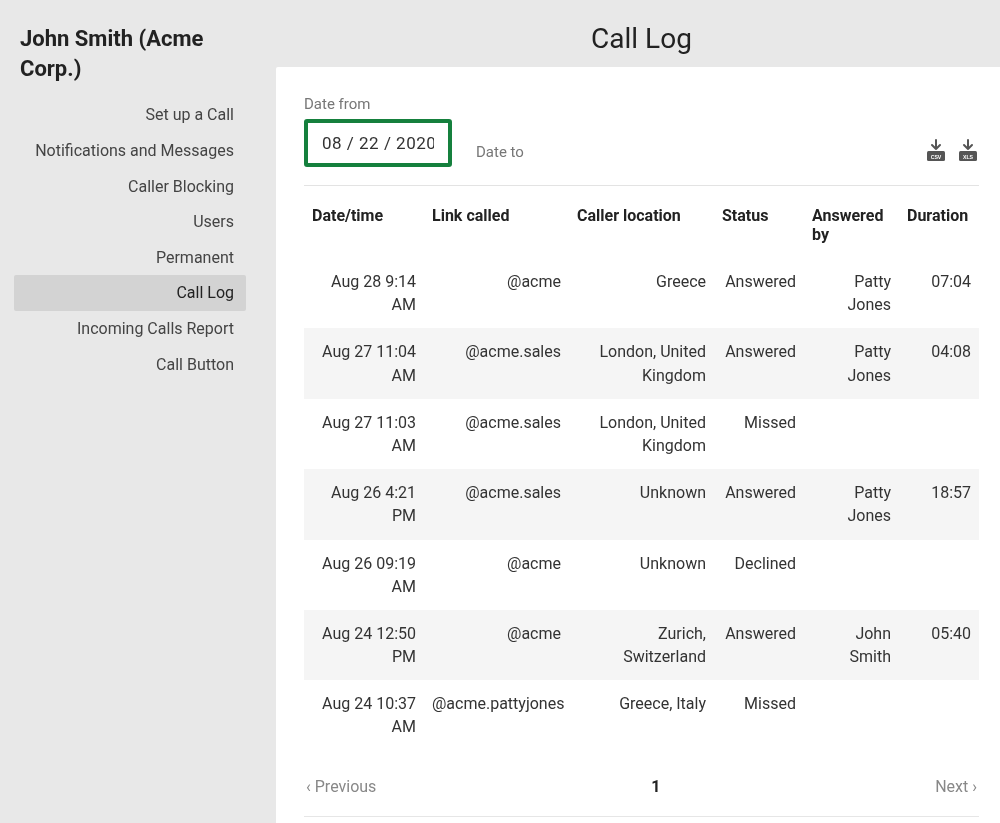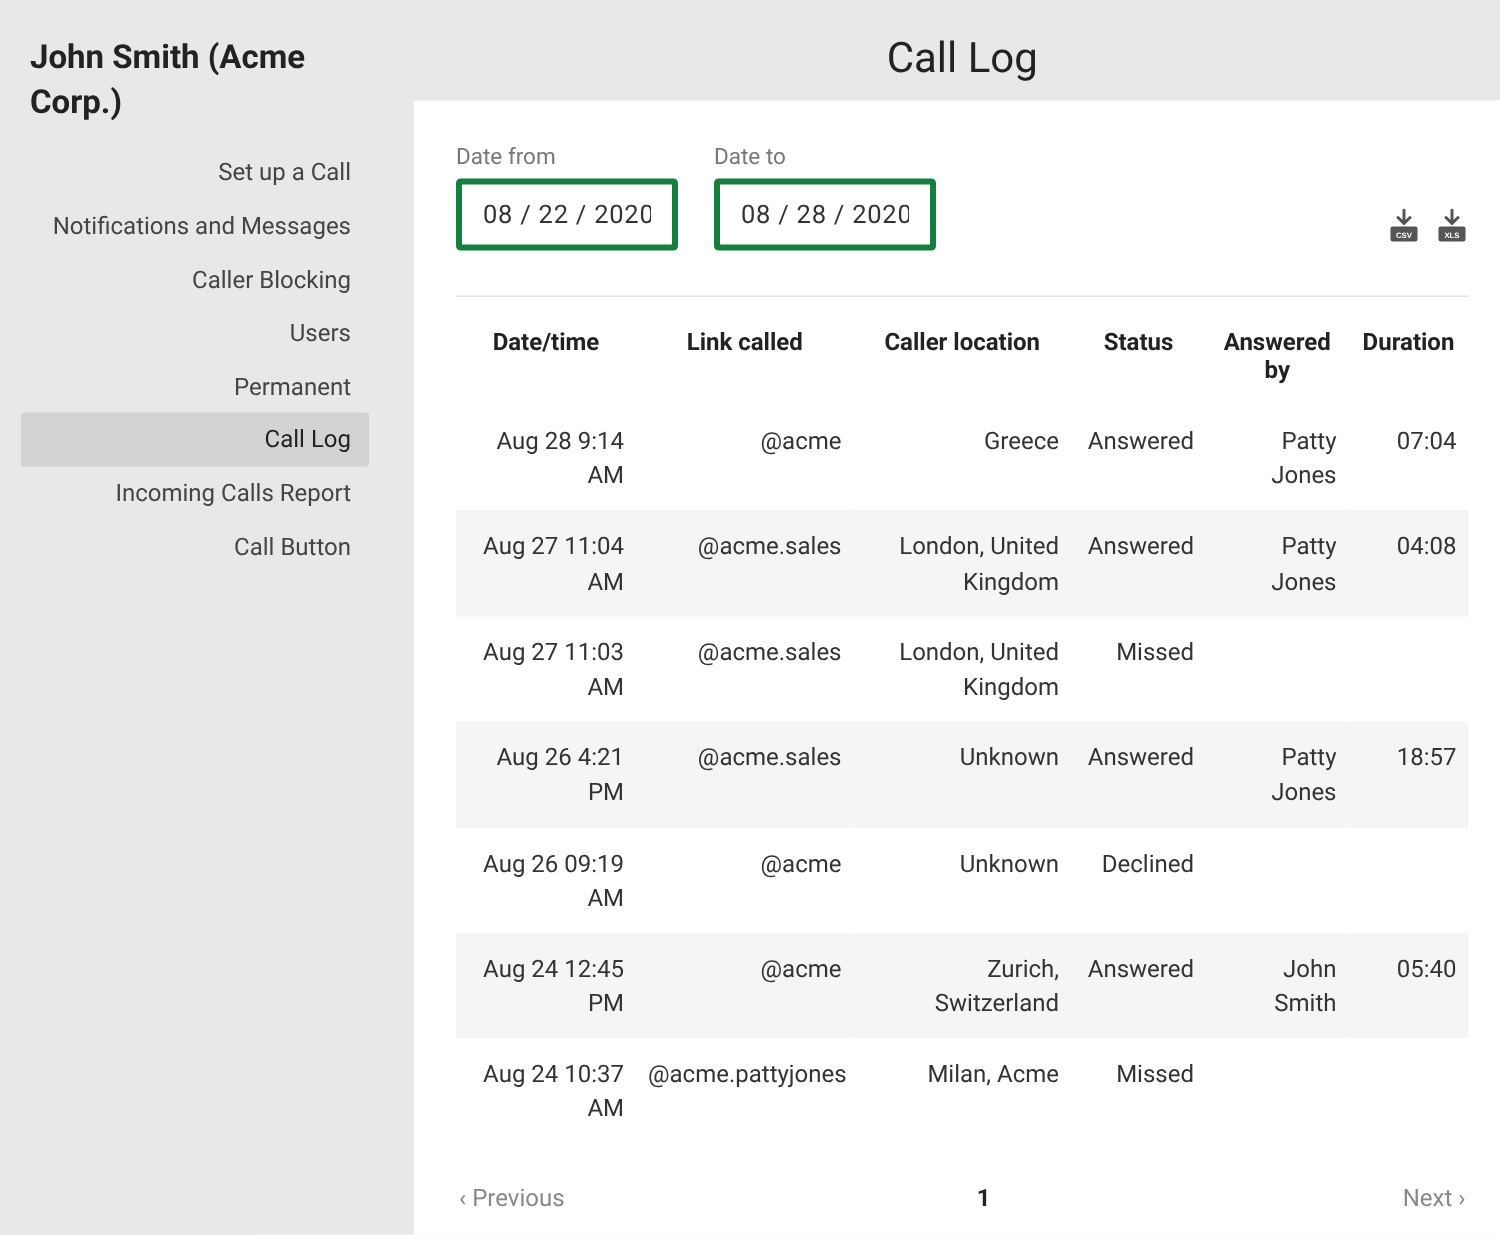--- a/index.html
+++ b/index.html
@@ -64,21 +64,21 @@
     border-radius: 2px;
     padding: 28px 28px 28px 28px;
     min-height: 700px;
     position: relative;
   }
   .filters-row {
     display: flex;
     align-items: flex-end;
     gap: 24px;
     border-bottom: 1px solid #e3e3e3;
-    padding-bottom: 30px;
+    padding-bottom: 18px;
     margin-bottom: 6px;
   }
   .date-field label {
     display: block;
     font-size: 15px;
     color: #777;
     margin-bottom: 6px;
   }
   .date-input {
     border: 4px solid #15803d;
@@ -101,21 +101,21 @@
     cursor: pointer;
     color: #555;
     display: inline-flex;
   }
   table.log {
     width: 100%;
     border-collapse: collapse;
     table-layout: fixed;
   }
   table.log th {
-    text-align: center;
+    text-align: left;
     font-size: 16px;
     font-weight: 700;
     color: #222;
     padding: 14px 8px 14px 8px;
     vertical-align: top;
   }
   table.log td {
     font-size: 16px;
     color: #333;
     padding: 12px 8px;
@@ -161,21 +161,20 @@
 
     <div class="card">
 
       <div class="filters-row">
         <div class="date-field">
           <label>Date from</label>
           <input class="date-input" type="text" value="08 / 22 / 2020" style="">
         </div>
         <div class="date-field">
           <label>Date to</label>
-          <input class="date-input" type="text" value="08 / 28 / 2020" style="">
         </div>
         <div class="download-icons">
           <span class="dl-icon" title="CSV">
             <svg width="22" height="24" viewBox="0 0 22 24" fill="none">
               <path d="M11 1 v9 M7 6 l4 4 l4 -4" stroke="#555" stroke-width="2" fill="none" stroke-linecap="round" stroke-linejoin="round"></path>
               <rect x="2" y="12" width="18" height="10" rx="1.5" fill="#555"></rect>
               <text x="11" y="19.5" text-anchor="middle" font-size="5.2" font-weight="700" fill="#fff" font-family="Arial">CSV</text>
             </svg>
           </span>
           <span class="dl-icon" title="XLS">
@@ -242,31 +241,31 @@
             </tr>
             <tr>
               <td>Aug 26 09:19 AM</td>
               <td>@acme</td>
               <td>Unknown</td>
               <td>Declined</td>
               <td></td>
               <td></td>
             </tr>
             <tr>
-              <td>Aug 24 12:45 PM</td>
+              <td>Aug 24 12:50 PM</td>
               <td>@acme</td>
               <td>Zurich, Switzerland</td>
               <td>Answered</td>
               <td>John Smith</td>
               <td>05:40</td>
             </tr>
             <tr>
               <td>Aug 24 10:37 AM</td>
               <td>@acme.pattyjones</td>
-              <td>Milan, Acme</td>
+              <td>Greece, Italy</td>
               <td>Missed</td>
               <td></td>
               <td></td>
             </tr>
           </tbody>
       </table>
 
       <div class="pagination">
         <span class="prev">‹ Previous</span>
         <span class="page-num">1</span>

